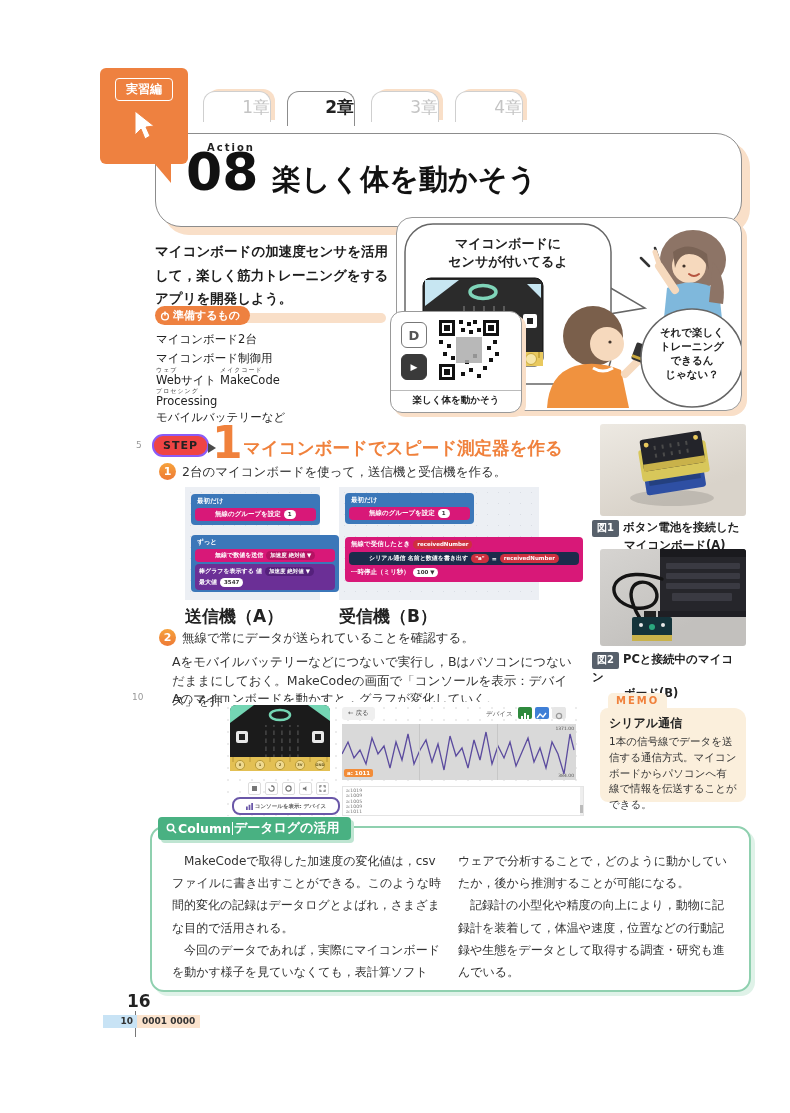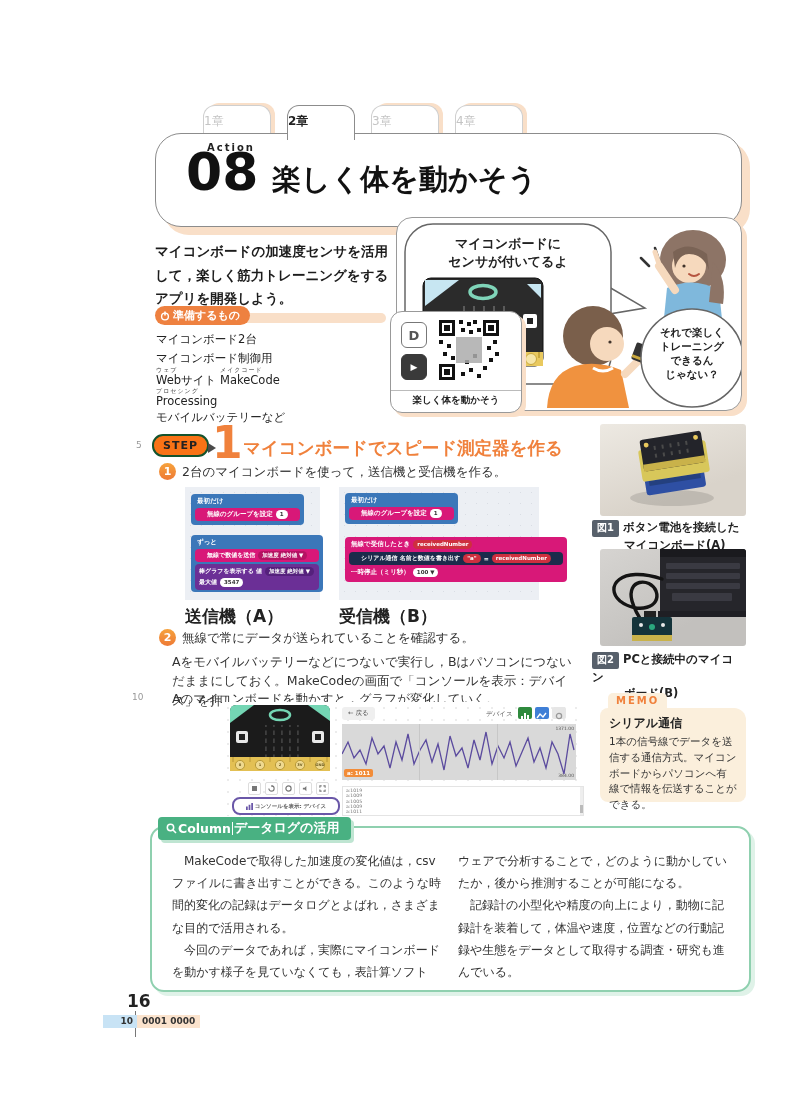--- a/index.html
+++ b/index.html
@@ -9,22 +9,22 @@
 
   
   .ed-tag{left:100px;top:68px;width:88px;height:96px;background:#EE8140;border-radius:6px;z-index:6;}
   .ed-tag:after{content:"";position:absolute;left:54px;top:95px;width:0;height:0;
       border-left:17px solid transparent;border-top:20px solid #EE8140;}
   .ed-label{margin:10px auto 0;width:56px;border:1.5px solid #fff;border-radius:4px;
       color:#fff;font-size:12px;font-weight:bold;text-align:center;padding:2px 0;}
   .cursor-ic{display:block;margin:8px auto 0;}
 
   
-  .tab{top:105px;height:30px;width:66px;background:#fff;border:1.5px solid #cfcfcf;border-bottom:none;
-       border-radius:12px 12px 0 0;text-align:left;font-size:12px;color:#c4c4c4;line-height:30px;
+  .tab{top:91px;height:30px;width:66px;background:#fff;border:1.5px solid #cfcfcf;border-bottom:none;
+       border-radius:12px 12px 0 0;text-align:right;font-size:17px;color:#c4c4c4;line-height:30px;
        box-shadow:4px -2px 0 #F9DFC8;z-index:0;}
   .tab.active{color:#222;font-weight:bold;border-color:#8c8c8c;height:34px;z-index:4;box-shadow:none;}
 
   
   .hcard{left:155px;top:133px;width:585px;height:92px;background:#fff;border:1.6px solid #8c8c8c;
          border-radius:26px;box-shadow:8px 8px 0 #F9DFC8;z-index:1;}
   .action-lbl{left:207px;top:142px;font-size:10px;font-weight:bold;letter-spacing:2px;}
   .action-num{left:186px;top:146px;font-size:52px;font-weight:800;line-height:1;color:#111;}
   .h-title{left:272px;top:160px;font-size:29px;font-weight:800;color:#111;}
 
@@ -48,39 +48,39 @@
   .qr-icons{position:absolute;left:10px;top:10px;display:flex;flex-direction:column;gap:6px;}
   .qi{width:24px;height:24px;border:1.8px solid #777;border-radius:6px;display:flex;align-items:center;
       justify-content:center;font-weight:800;font-size:13px;color:#555;background:#fff;}
   .qi.dark{background:#3a3a3a;color:#fff;border-color:#3a3a3a;font-size:9px;}
   .qr-code{position:absolute;left:48px;top:8px;}
   .qr-cap{position:absolute;left:0;bottom:5px;width:100%;text-align:center;font-size:9.5px;font-weight:bold;
       border-top:1px solid #bbb;padding-top:3px;}
 
   
   .mnum{font-size:9px;color:#999;}
-  .step-badge{left:152px;top:434px;border:2px solid #14532d;border-radius:11px;background:#f97316;
+  .step-badge{left:152px;top:434px;border:2px solid #8b5cf6;border-radius:11px;background:#ef4444;
       font-size:11px;font-weight:800;letter-spacing:1px;padding:3px 9px;z-index:2;}
   .step-badge:after{content:"";position:absolute;right:-9px;top:7px;border-left:8px solid #4a4a4a;
       border-top:5px solid transparent;border-bottom:5px solid transparent;}
   .step-num{left:212px;top:421px;font-size:44px;font-weight:800;color:#F0813C;line-height:1;}
   .step-title{left:243px;top:436px;font-size:17.5px;font-weight:800;color:#F0813C;}
 
   .ncirc{width:17px;height:17px;border-radius:50%;background:linear-gradient(#F6A23C,#EE7A36);
       color:#fff;font-size:11px;font-weight:bold;text-align:center;line-height:17px;}
   .stext{font-size:12.5px;color:#333;}
 
   
   .mc-shot{background:#ECEFF4;background-image:radial-gradient(#d9dde4 0.8px,transparent 0.9px);
       background-size:11px 11px;}
   .blk{position:absolute;border-radius:4px;color:#fff;font-size:6.5px;font-weight:bold;}
   .cont{padding:2px 4px 4px 4px;}
   .blue{background:#3B77B9;}
   .blk-title{font-size:6.5px;padding:1px 2px 2px;}
-  .row-blk{border-radius:4px;padding:2px 12px;display:flex;align-items:center;gap:3px;position:relative;
+  .row-blk{border-radius:4px;padding:2px 20px;display:flex;align-items:center;gap:3px;position:relative;
       width:max-content;}
   .pink{background:#D81878;}
   .purple{background:#6B2F96;}
   .navy{background:#1C2B4B;}
   .pill{border-radius:7px;padding:0 4px;font-size:5.5px;line-height:9px;}
   .pill-dark{background:#B51263;color:#fff;}
   .pill-dark.pp{background:#55217C;}
   .pill-white{background:#fff;color:#333;}
   .pill-red{background:#CE2F3E;color:#fff;}
   .mc-cap{font-size:17px;font-weight:bold;color:#222;}
@@ -140,20 +140,26 @@
   .chip.peach{left:137px;width:58px;background:#FBE3CD;padding-left:5px;}
   .vline{left:135px;top:1011px;width:1px;height:26px;background:#777;}
 
   svg text{font-family:"DejaVu Sans","Liberation Sans",sans-serif;}
 </style>
 </head>
 <body>
 
 <div class="page">
 
+  <div class="abs ed-tag">
+    <div class="ed-label">実習編</div>
+    <svg class="cursor-ic" width="30" height="34" viewBox="0 0 30 34">
+      <path d="M6,2 L6,26 L12,20 L16,30 L21,27 L17,18 L25,17 Z" fill="#fff" stroke="#EE8140" stroke-width="1"></path>
+    </svg>
+  </div>
 
   <div class="abs tab" style="left:203px">1章</div>
   <div class="abs tab active" style="left:287px">2章</div>
   <div class="abs tab" style="left:371px">3章</div>
   <div class="abs tab" style="left:455px">4章</div>
 
   <div class="abs hcard"></div>
   <div class="abs action-lbl" style="z-index:2">Action</div>
   <div class="abs action-num" style="z-index:2">08</div>
   <div class="abs h-title" style="z-index:2">楽しく体を動かそう</div>

